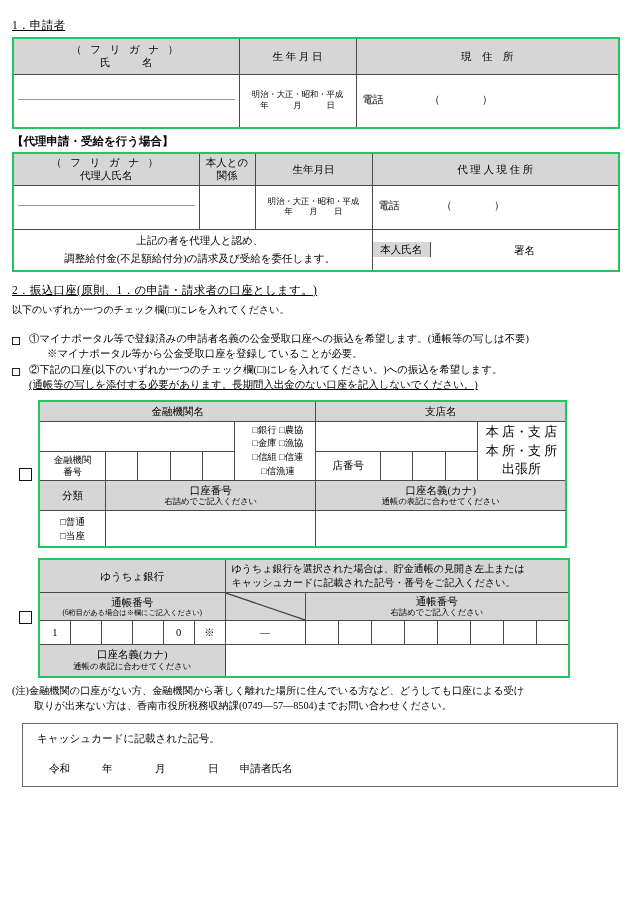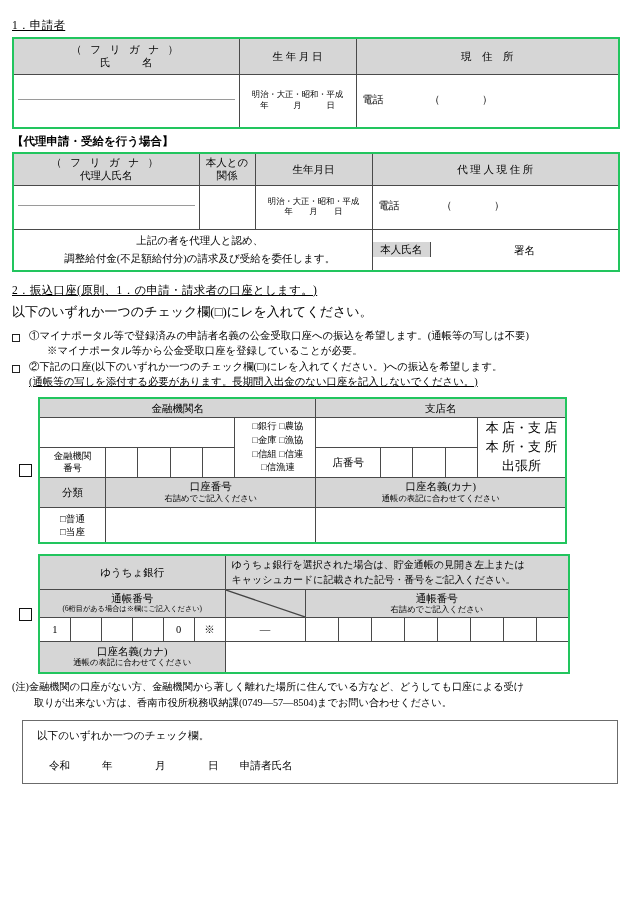--- a/index.html
+++ b/index.html
@@ -86,22 +86,22 @@
     display: inline-block;
     width: 13px;
     height: 13px;
     border: 1.6px solid #111;
     background: #fff;
     box-sizing: border-box;
   }
 
   
   .para {
-    margin: 0 0 2px 12px;
-    font-size: 13px;
+    margin: 0 0 10px 12px;
+    font-size: 10px;
     line-height: 1.5;
   }
   .chk-line {
     display: flex;
     align-items: flex-start;
     margin: 0 0 0 12px;
     font-size: 10.4px;
     line-height: 1.45;
   }
   .chk-line .box { flex: 0 0 auto; margin-right: 7px; padding-top: 2px; }
@@ -457,17 +457,17 @@
     </tbody>
       </table>
   </div>
 
   <div class="note">
     <span class="hang">(注)金融機関の口座がない方、金融機関から著しく離れた場所に住んでいる方など、どうしても口座による受け</span>
     <span class="ind2">取りが出来ない方は、香南市役所税務収納課(0749—57—8504)までお問い合わせください。</span>
   </div>
 
   <div class="decl">
-    <div class="l1">以下のいずれか一つのチェック欄。</div>
+    <div class="l1">キャッシュカードに記載された記号。</div>
     <div class="l2">令和　　　年　　　　月　　　　日　　申請者氏名</div>
   </div>
 
 </div>
 
 </body></html>

